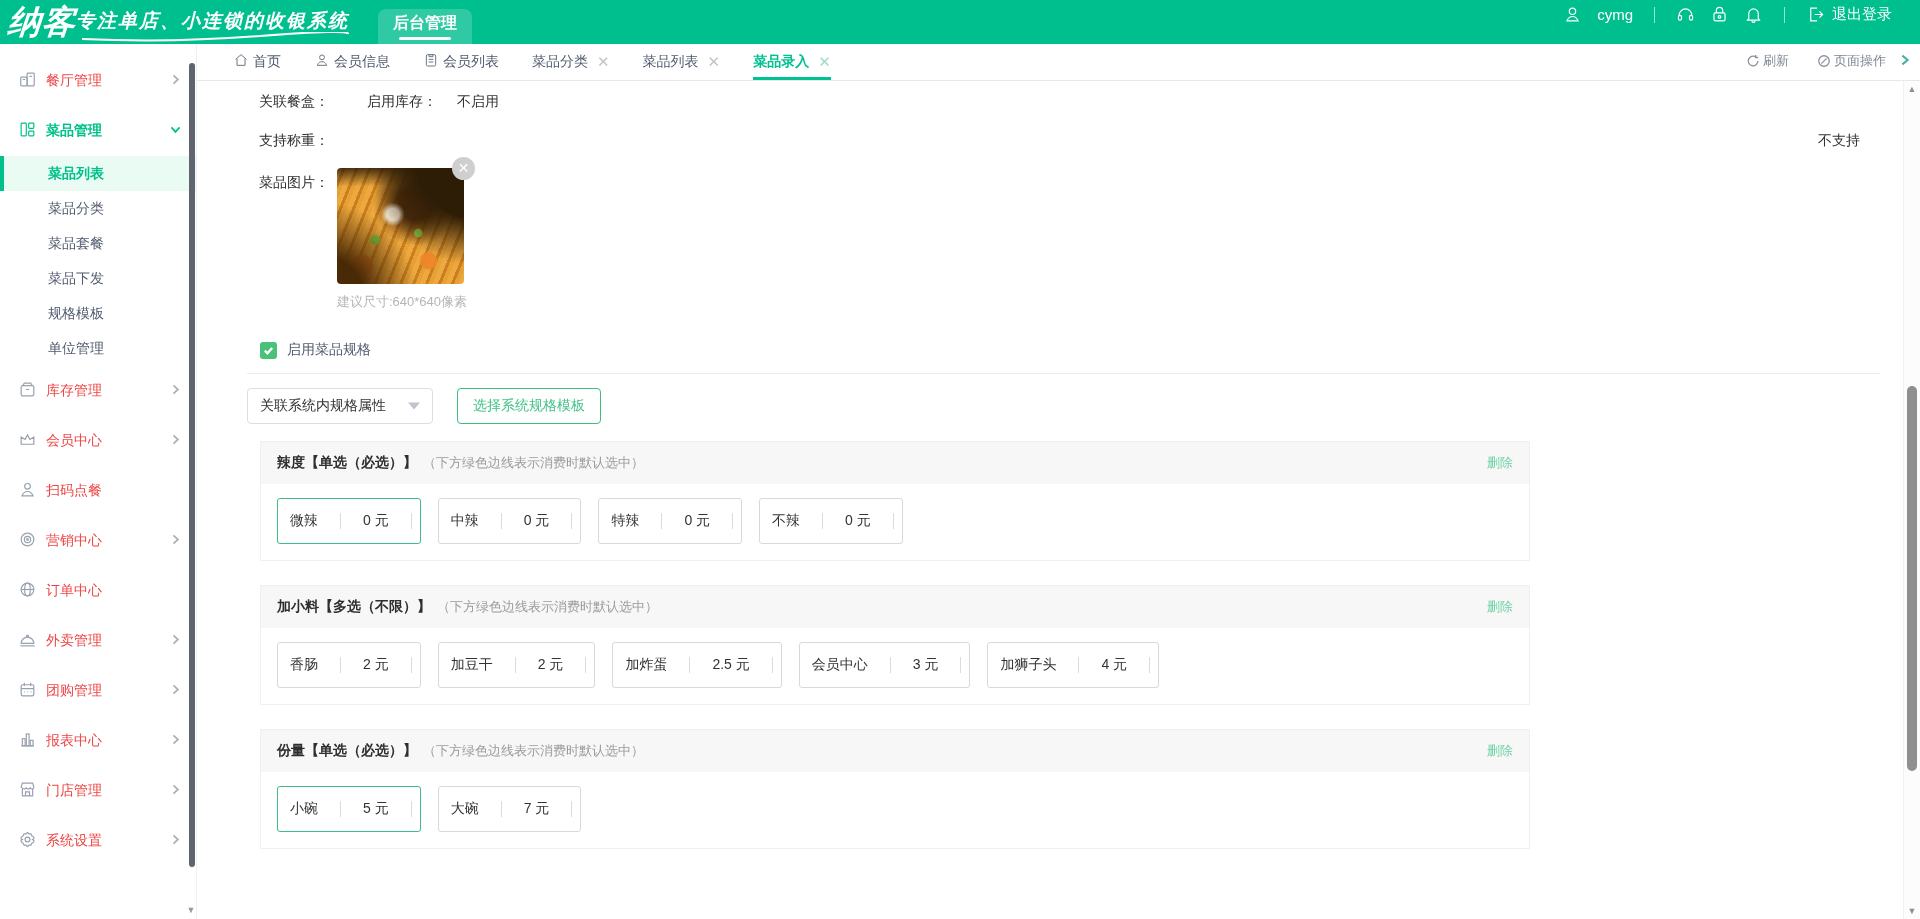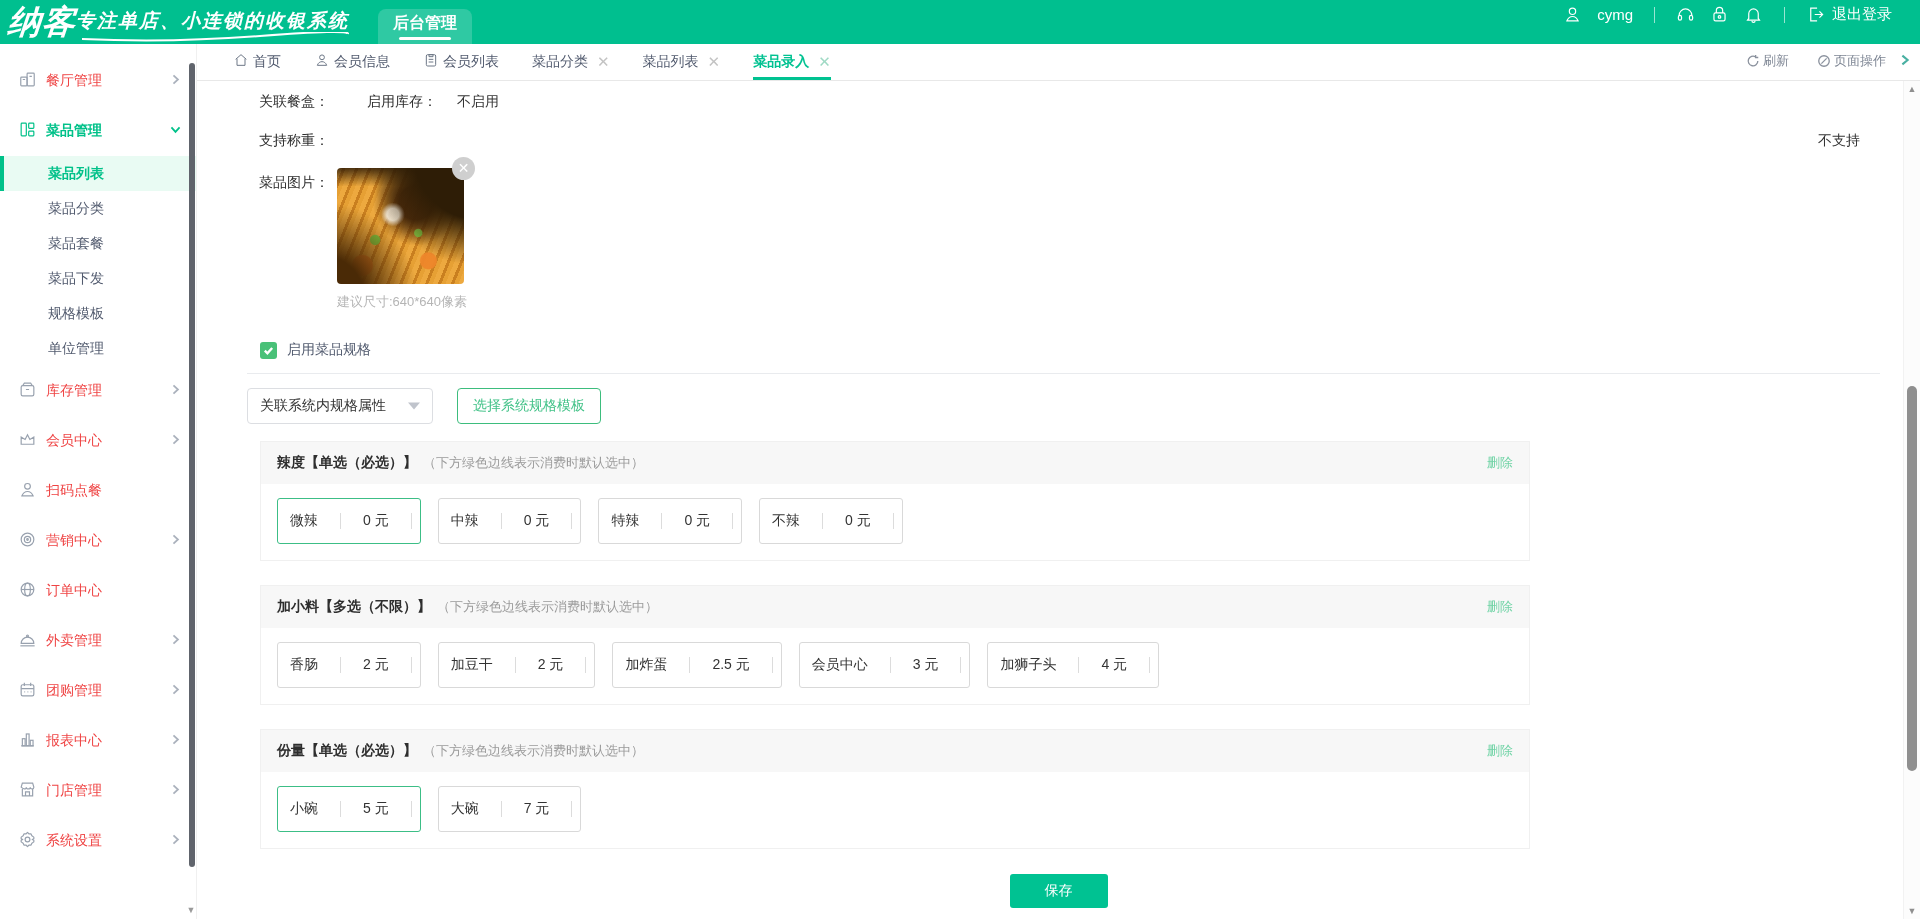--- a/index.html
+++ b/index.html
@@ -518,23 +518,20 @@
                   <span class="sep"></span>
                   <span>7 元</span>
                   <span class="sep last"></span>
                 </div>
               </div>
             </div>
           </div>
 
       </div>
 
-      <div class="footer">
-        <button class="btn-save">保存</button>
-      </div>
 
       <div class="pg-scroll">
         <div class="pg-up">▲</div>
         <div class="pg-thumb"></div>
         <div class="pg-down">▼</div>
       </div>
 
     </div>
   </div>
 </div>

